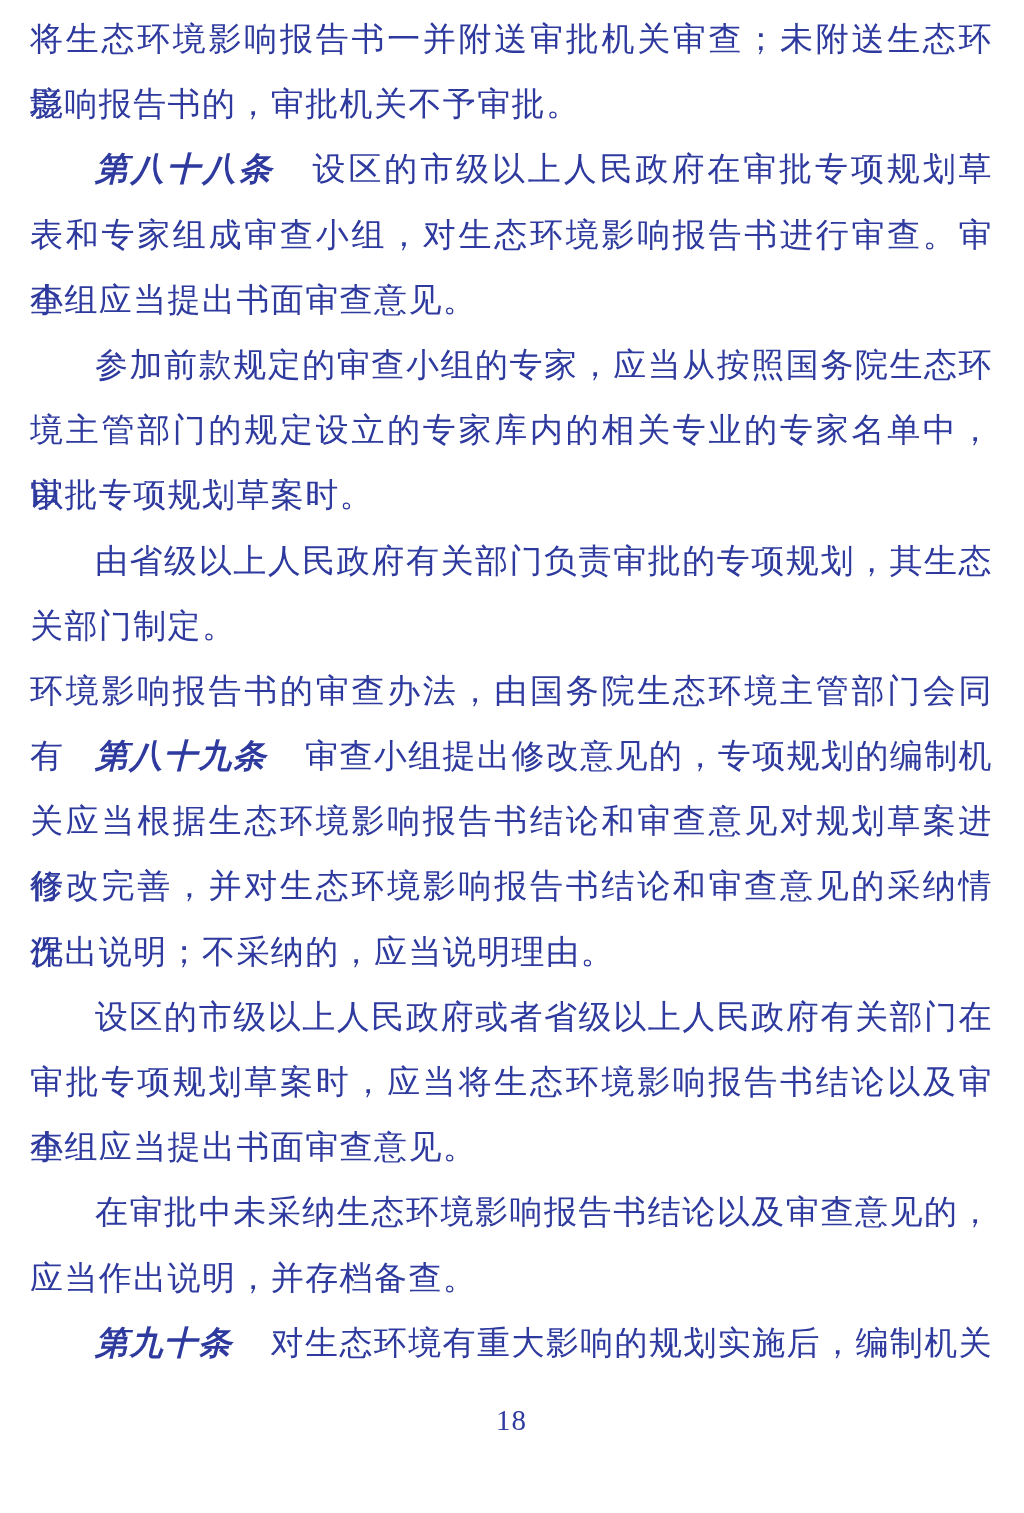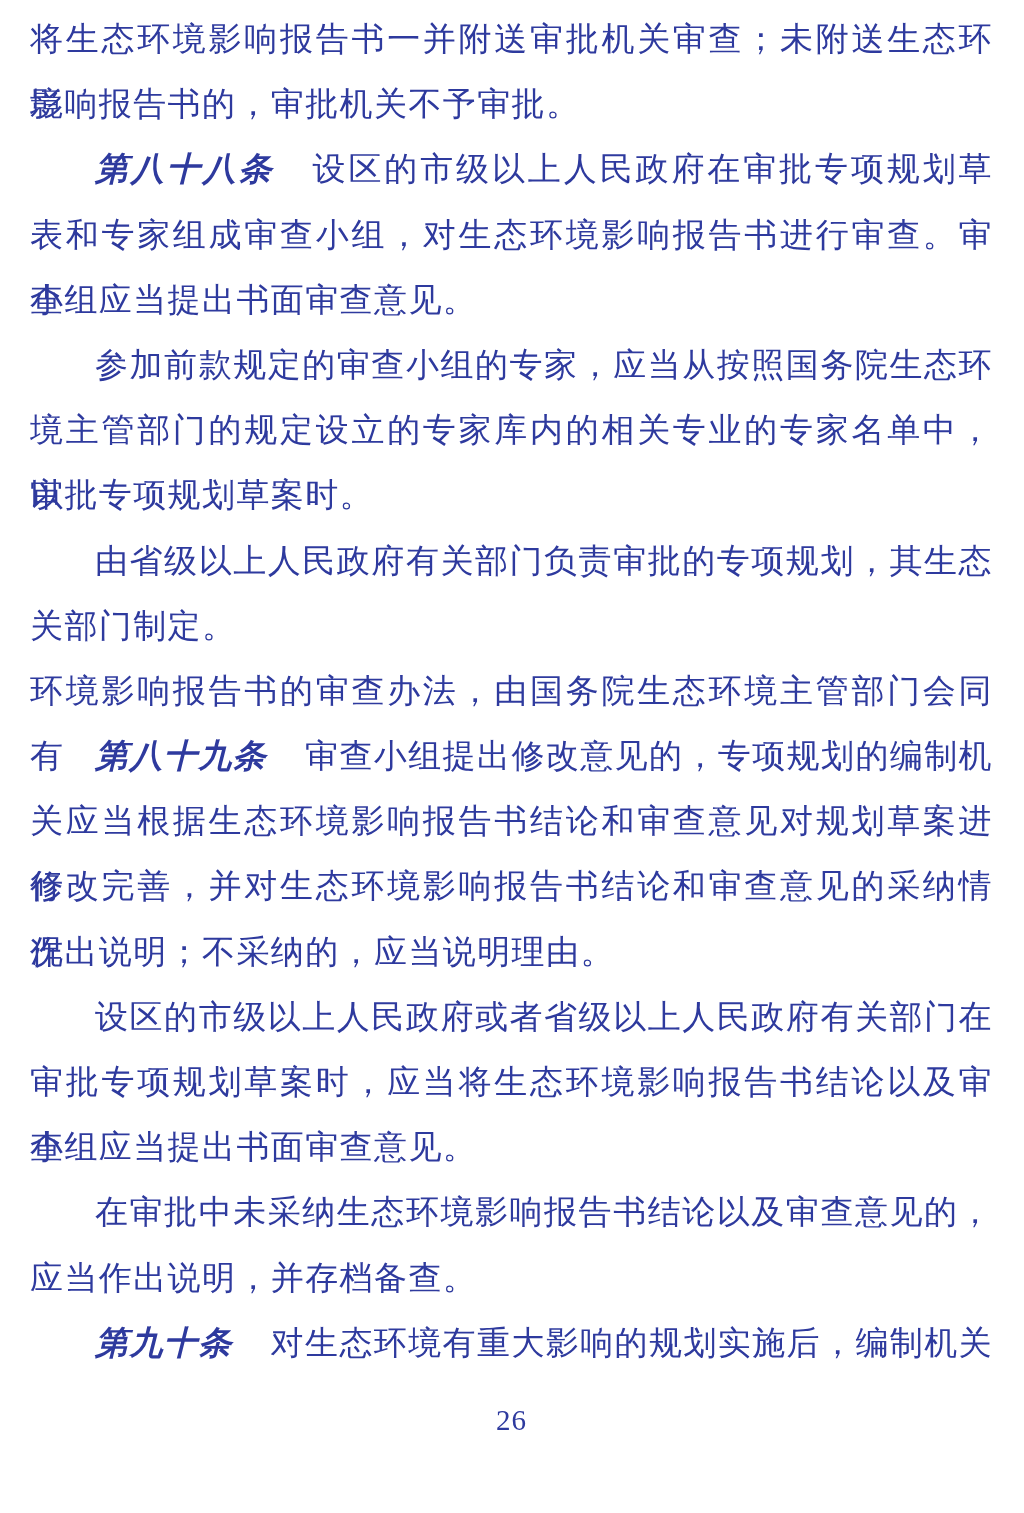--- a/index.html
+++ b/index.html
@@ -76,14 +76,14 @@
 
   <div class="line j ind"><span>设区的市级以上人民政府或者省级以上人民政府有关部门在</span></div>
   <div class="line j"><span>审批专项规划草案时，应当将生态环境影响报告书结论以及审查</span></div>
   <div class="line"><span>小组应当提出书面审查意见。</span></div>
 
   <div class="line j ind"><span>在审批中未采纳生态环境影响报告书结论以及审查意见的，</span></div>
   <div class="line"><span>应当作出说明，并存档备查。</span></div>
 
   <div class="line j ind"><b class="lead">第九十条</b><span>对生态环境有重大影响的规划实施后，编制机关</span></div>
 
-  <div class="page-number">26</div>
+  <div class="page-number">18</div>
 </div>
 
 </body></html>

